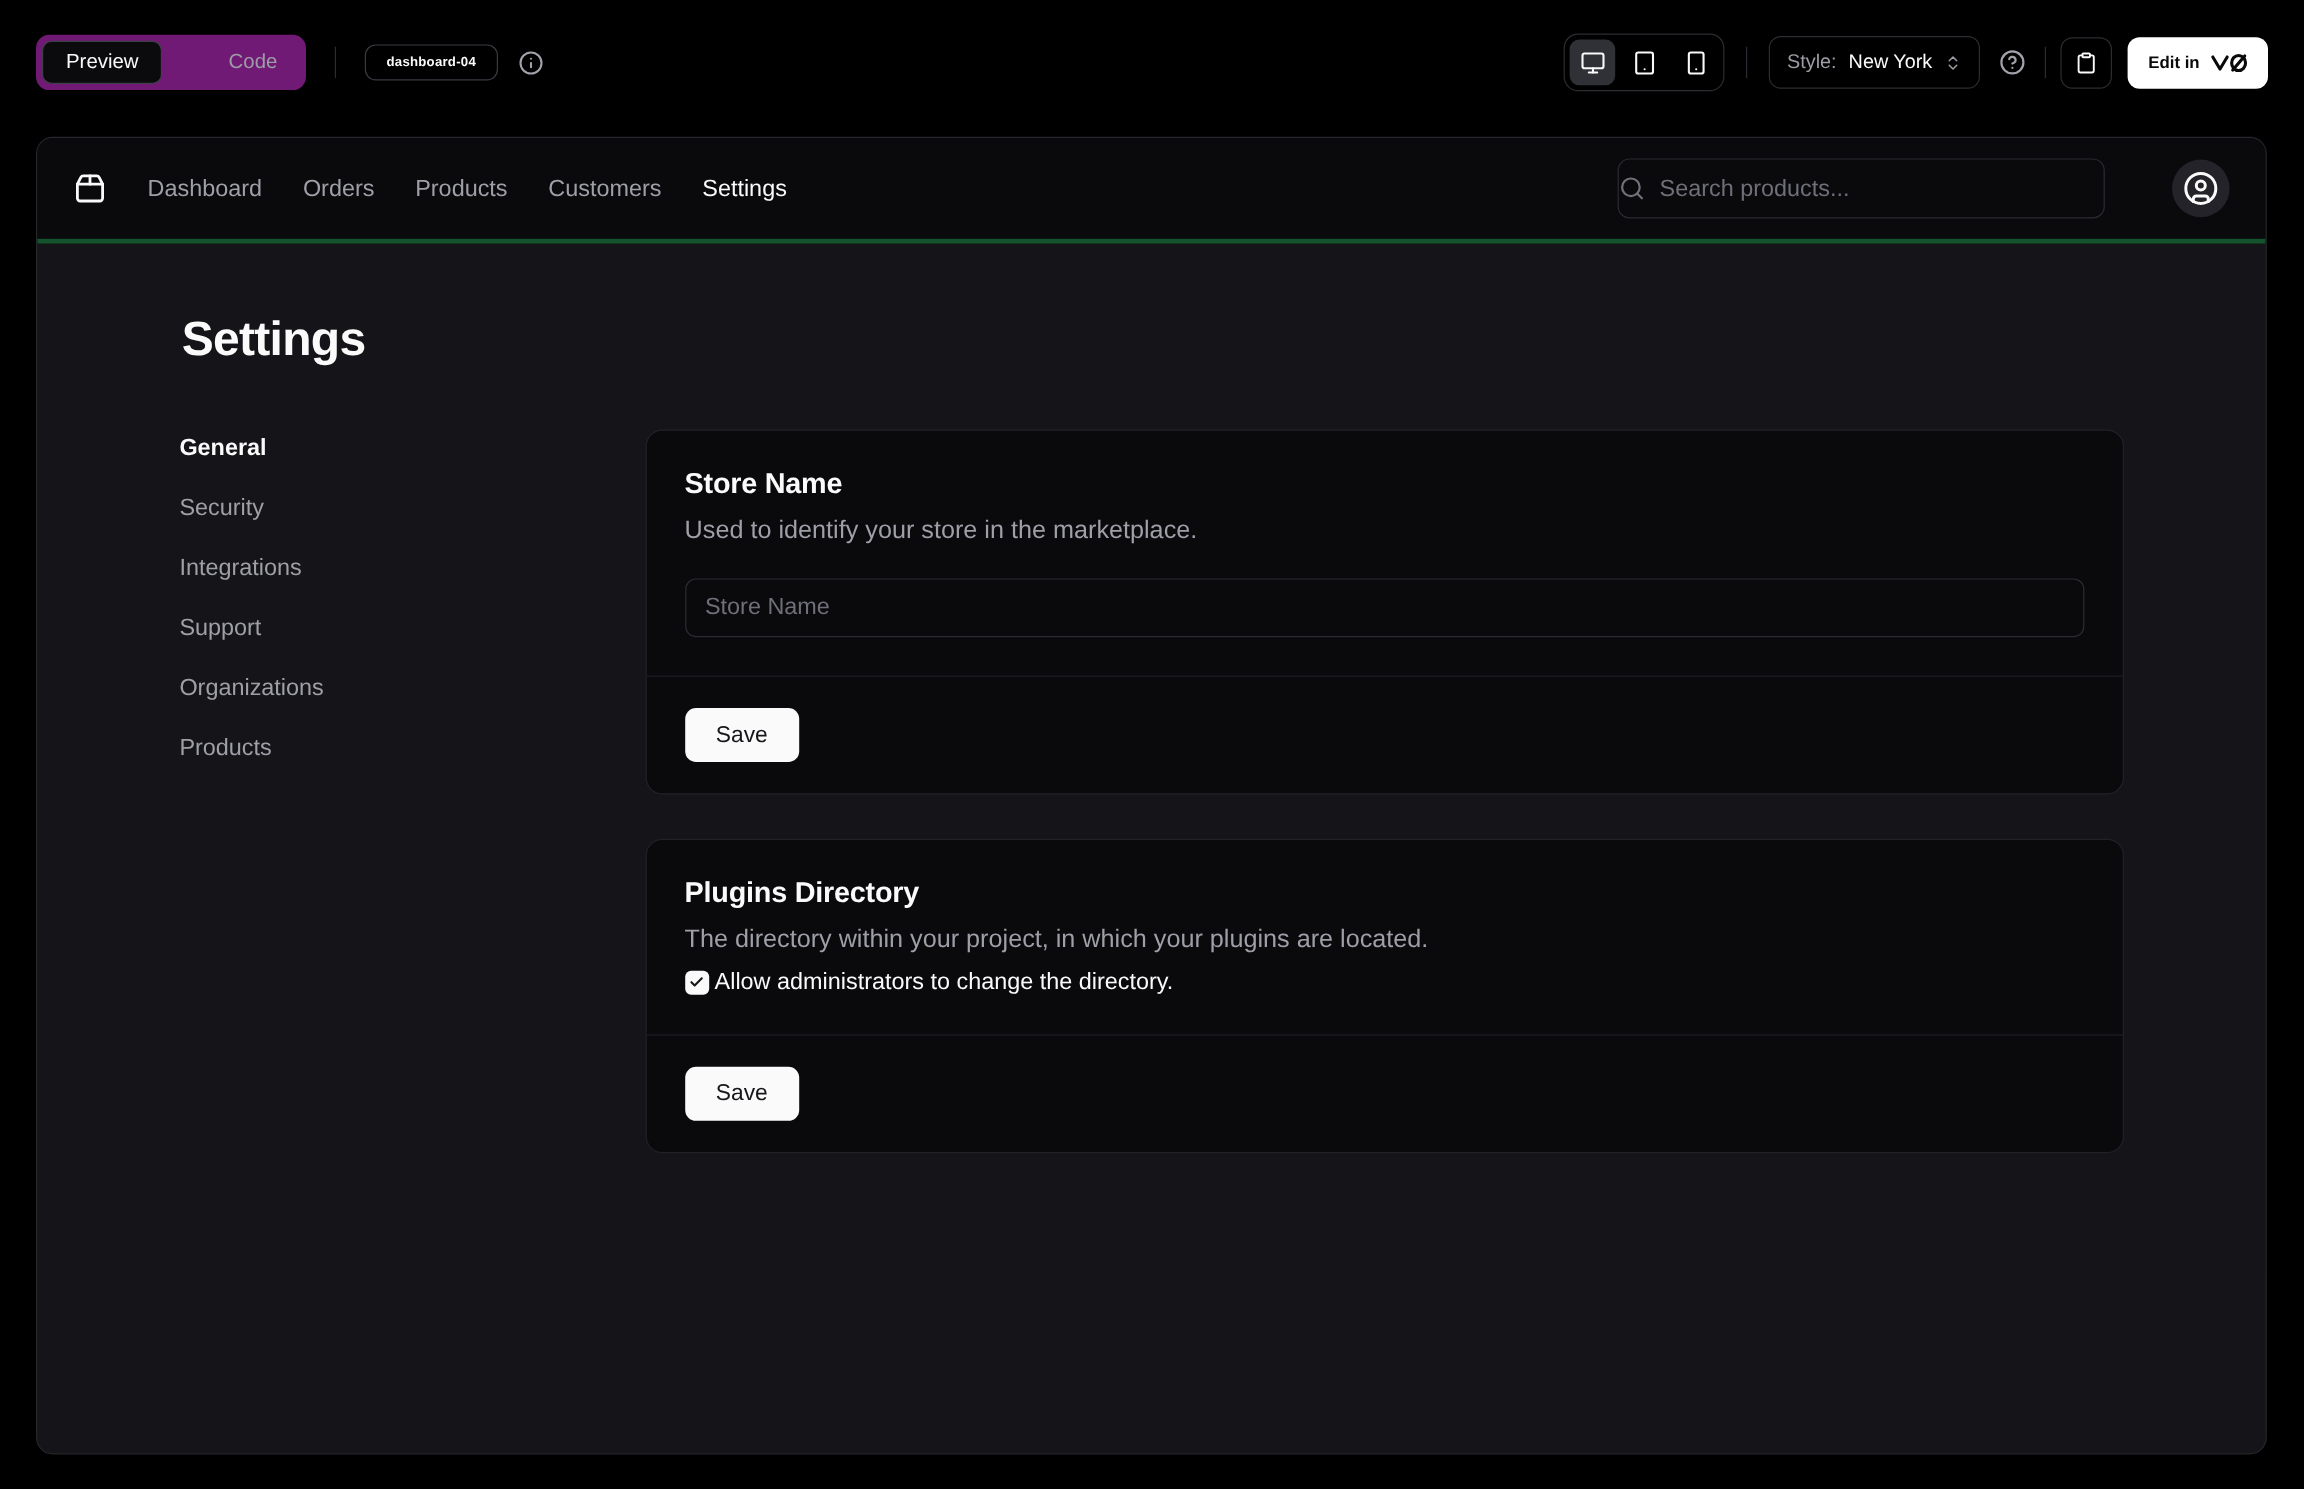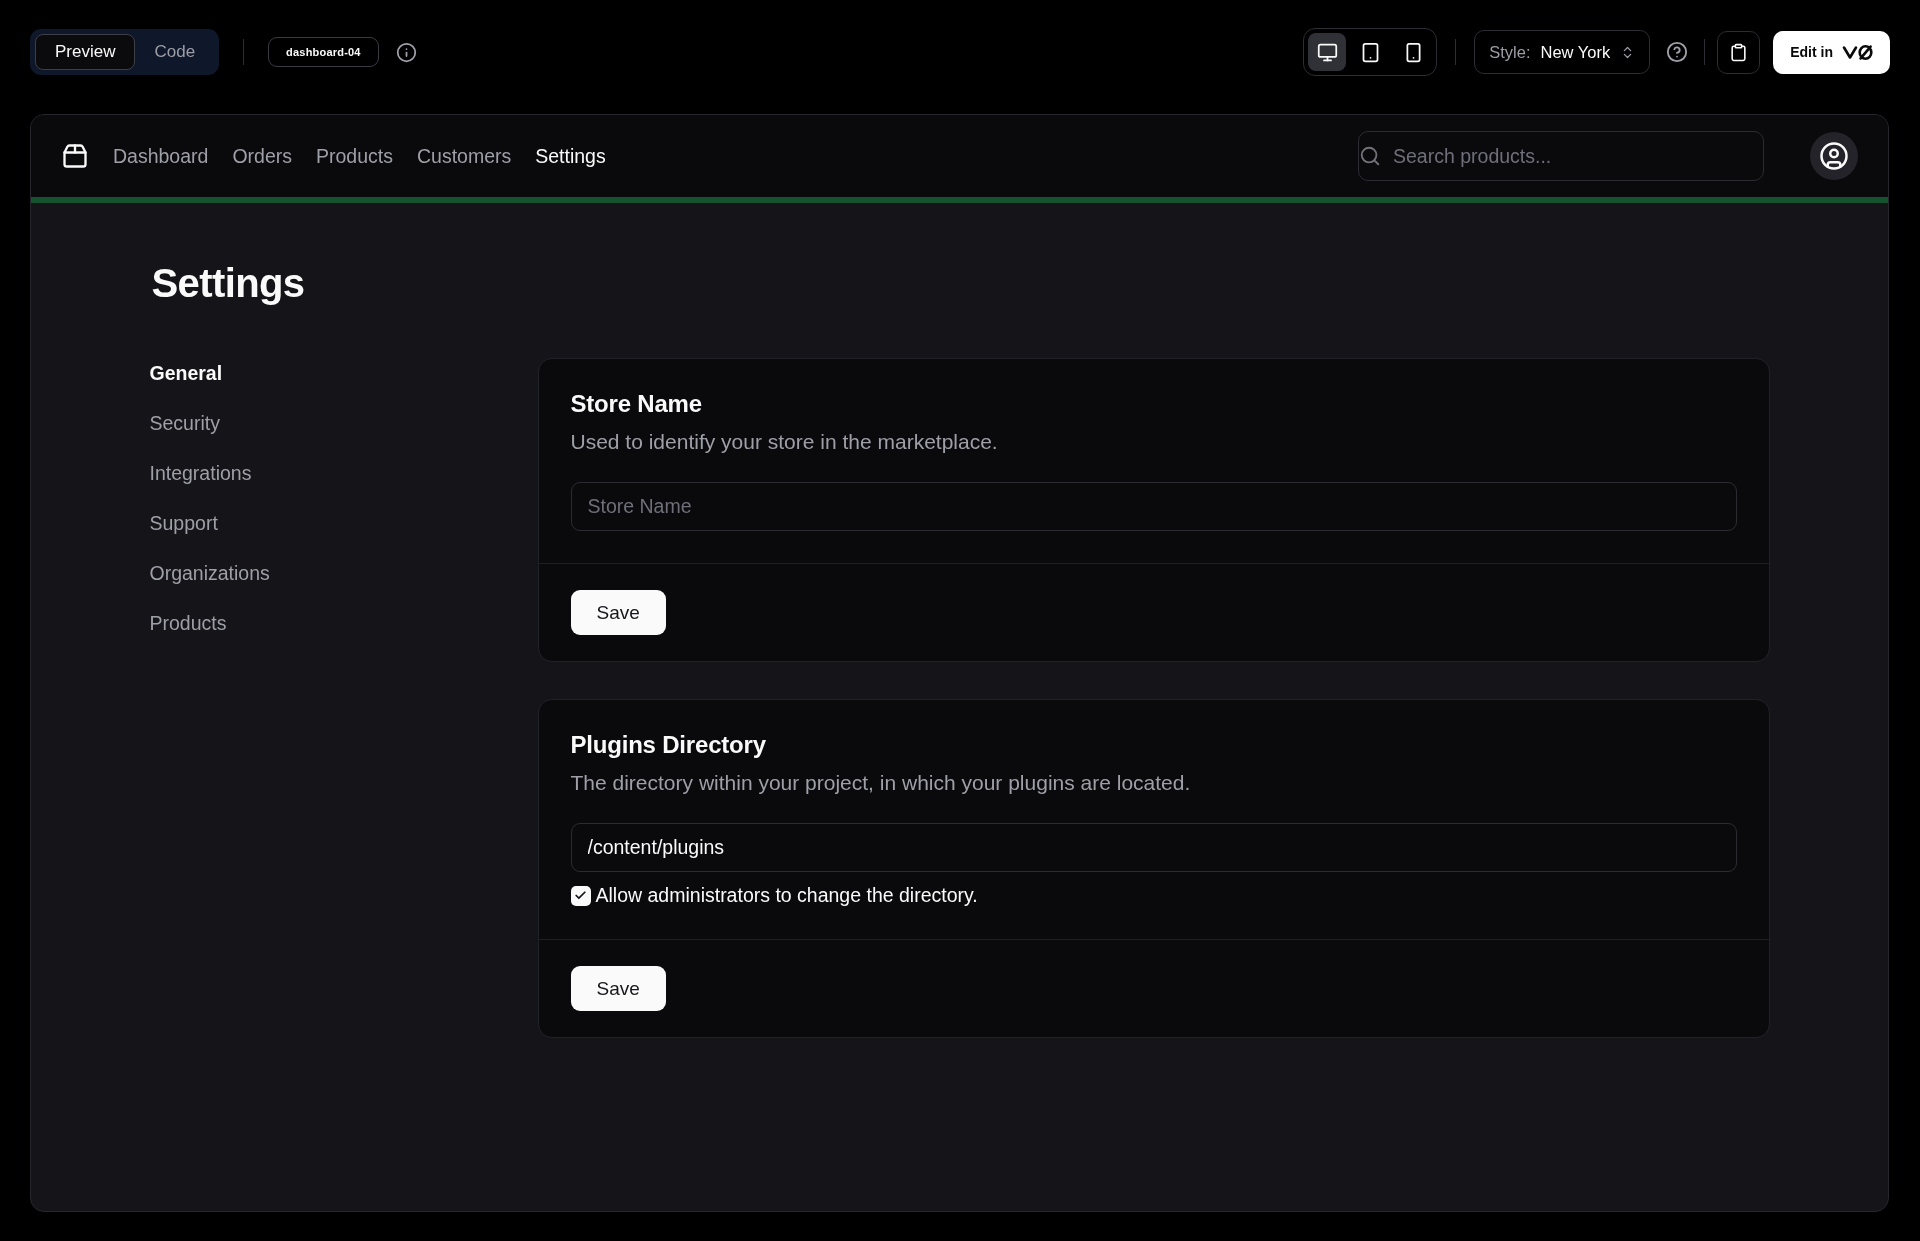--- a/index.html
+++ b/index.html
@@ -14,21 +14,21 @@
   svg { display:block; }
 
   
   .toolbar {
     position:absolute; top:0; left:0; width:1920px; height:104px;
     display:flex; align-items:center; justify-content:space-between;
     padding:0 30px;
   }
   .tb-left, .tb-right { display:flex; align-items:center; }
   .seg {
-    background:#0f172a; border-radius:11px; padding:5px; display:flex; align-items:flex-end;
+    background:#701a75; border-radius:11px; padding:5px; display:flex; align-items:flex-end;gap:36px;
   }
   .seg-btn {
     border:none; background:transparent; font-family:inherit; cursor:pointer;
     font-size:17px; font-weight:500; color:#9d9da6; padding:8px 19px; border-radius:8px;
   }
   .seg-btn.active {
     background:#0b0b0e; border:1px solid #3e3e46; color:#fafafa; padding:7px 19px;
   }
   .vdiv { width:1px; height:26px; background:#2c2c32; }
   .vdiv.m24 { margin:0 24px; }
@@ -62,22 +62,22 @@
     padding:0 17px; display:flex; align-items:center; gap:9px;
     font-size:14px; font-weight:600; font-family:inherit; cursor:pointer;
   }
 
   
   .frame {
     position:absolute; left:30px; top:114px; width:1859px; height:1098px;
     background:#151519; border:1px solid #26262c; border-radius:14px; overflow:hidden;
   }
   .navbar {
-    height:88px; background:#0a0a0d; border-bottom:6px solid #14532d;
-    display:flex; align-items:center; padding:0 30px; gap:24px;
+    height:88px; background:#0a0a0d; border-bottom:4px solid #14532d;
+    display:flex; align-items:center; padding:0 30px; gap:34px;
   }
   .brand { color:#fafafa; display:grid; place-items:center; cursor:pointer; background:none; border:none; }
   .nav-link { font-size:19.5px; font-weight:500; color:#9f9fa8; text-decoration:none; cursor:pointer; }
   .nav-link.active { color:#fafafa; }
   .search-wrap {
     margin-left:auto; width:406px; height:50px; border:1px solid #2b2b31; border-radius:10px;
     display:flex; align-items:center; padding:0 0; gap:12px; color:#71717a;
   }
   .search-wrap input {
     flex:1; background:transparent; border:none; outline:none; font-family:inherit;
@@ -274,21 +274,20 @@
             </div>
             <div class="card-footer">
               <button class="save-btn">Save</button>
             </div>
           </div>
 
           <div class="card">
             <div class="card-body">
               <div class="card-title">Plugins Directory</div>
               <div class="card-desc">The directory within your project, in which your plugins are located.</div>
-              <input type="text" class="text-input" value="/content/plugins" style="">
               <div class="checkbox-row">
                 <button class="checkbox" aria-checked="true">
                   <span>
                     <svg width="13" height="13" viewBox="0 0 24 24" fill="none" stroke="currentColor" stroke-width="3.2" stroke-linecap="round" stroke-linejoin="round">
                         <path d="M20 6 9 17l-5-5"></path>
                       </svg>
                   </span>
                 </button>
                 <span class="checkbox-label">Allow administrators to change the directory.</span>
               </div>

